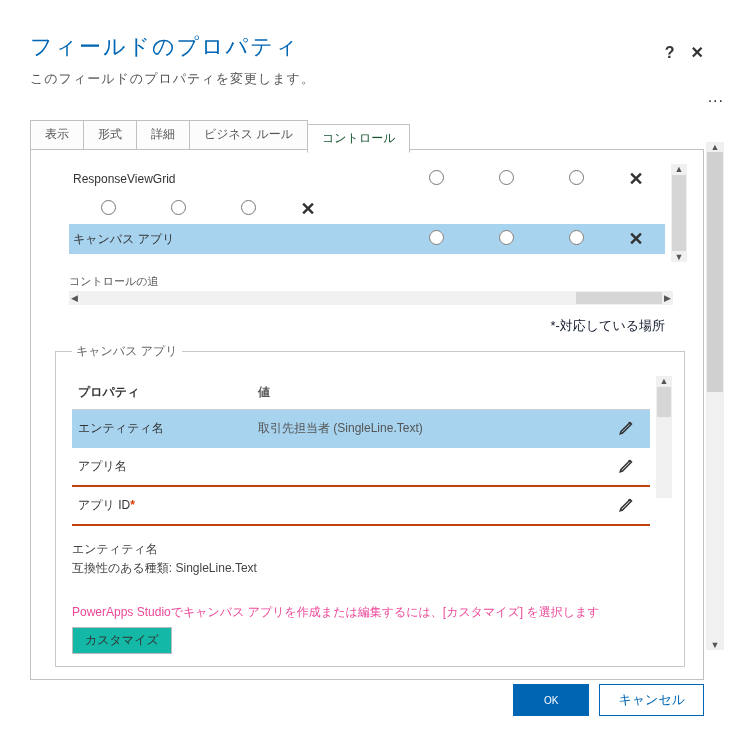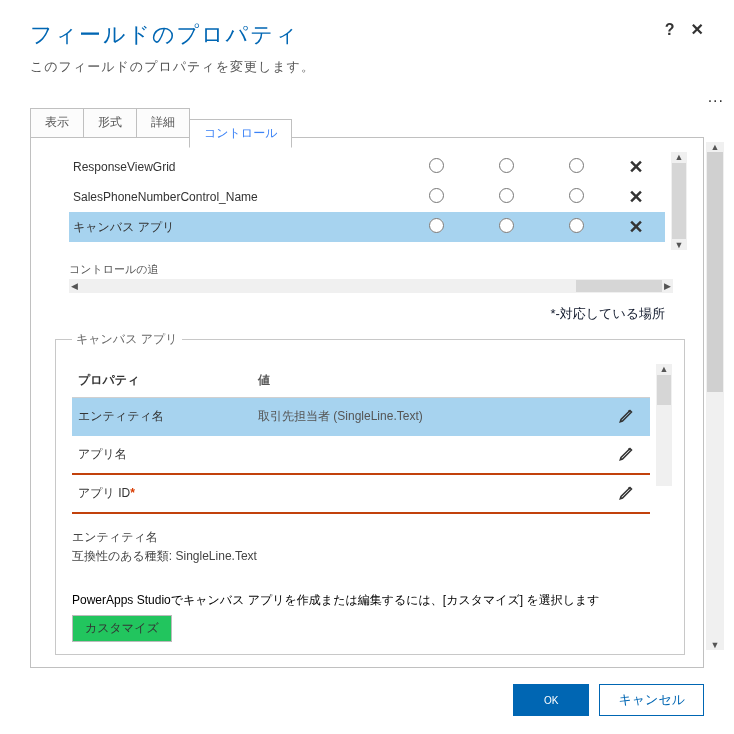--- a/index.html
+++ b/index.html
@@ -12,21 +12,22 @@
     height: 734px;
     overflow: hidden;
     position: relative;
   }
   .dialog {
     padding: 20px 30px 0 30px;
   }
   .dialog-header {
     display: flex;
     justify-content: space-between;
-    align-items: flex-start;
+    align-items: flex-end;
+    margin-top: 12px;
   }
   .dialog-title {
     font-size: 22px;
     font-weight: 300;
     color: #0066b3;
     letter-spacing: 2px;
   }
   .header-controls {
     display: flex;
     gap: 16px;
@@ -63,23 +64,23 @@
     color: #555;
     border: 1px solid #c0c0c0;
     border-bottom: none;
     margin-right: -1px;
     background: #fcfcfc;
     cursor: pointer;
   }
   .tab.active {
     background: #fff;
     position: relative;
-    top: 11px;
+    top: 4px;
     border-bottom: 1px solid #fff;
-    color: #3b82f6;
+    color: #14532d;
   }
   .tab-content {
     border: 1px solid #c0c0c0;
     border-top: none;
     padding: 14px 12px 12px 12px;
     position: relative;
   }
   .controls-list {
     position: relative;
     padding-left: 26px;
@@ -235,27 +236,27 @@
   }
   .desc-block {
     margin-top: 14px;
     font-size: 12px;
     color: #444;
     line-height: 1.6;
   }
   .studio-note {
     margin-top: 26px;
     font-size: 12px;
-    color: #000000;
+    color: #ec4899;
   }
   .customize-btn {
     margin-top: 6px;
     padding: 4px 12px;
     font-size: 12px;
-    background: #22c55e;
+    background: #14b8a6;
     border: 1px solid #bbb;
     cursor: pointer;
     color: #333;
   }
   .outer-scroll {
     position: absolute;
     right: 10px;
     top: 142px;
     width: 18px;
     height: 508px;
@@ -316,35 +317,35 @@
     </div>
   </div>
   <div class="dialog-subtitle">このフィールドのプロパティを変更します。</div>
 
   <div class="overflow-dots">...</div>
 
   <div class="tabs">
     <div class="tab">表示</div>
     <div class="tab">形式</div>
     <div class="tab">詳細</div>
+    <div class="tab">ビジネス ルール</div>
     <div class="tab active">コントロール</div>
   </div>
 
   <div class="tab-content">
 
     <div class="controls-list">
       <div class="control-row">
         <span class="control-name">ResponseViewGrid</span>
         <span class="radio-cell"><input type="radio" style=""></span>
         <span class="radio-cell"><input type="radio" style=""></span>
         <span class="radio-cell"><input type="radio" style=""></span>
         <span class="x-cell">✕</span>
       </div>
       <div class="control-row">
-        <span class="control-name">SalesPhoneNumberControl_Name</span>
         <span class="radio-cell"><input type="radio" style=""></span>
         <span class="radio-cell"><input type="radio" style=""></span>
         <span class="radio-cell"><input type="radio" style=""></span>
         <span class="x-cell">✕</span>
       </div>
       <div class="control-row selected">
         <span class="control-name">キャンバス アプリ</span>
         <span class="radio-cell"><input type="radio" style=""></span>
         <span class="radio-cell"><input type="radio" style=""></span>
         <span class="radio-cell"><input type="radio" style=""></span>

